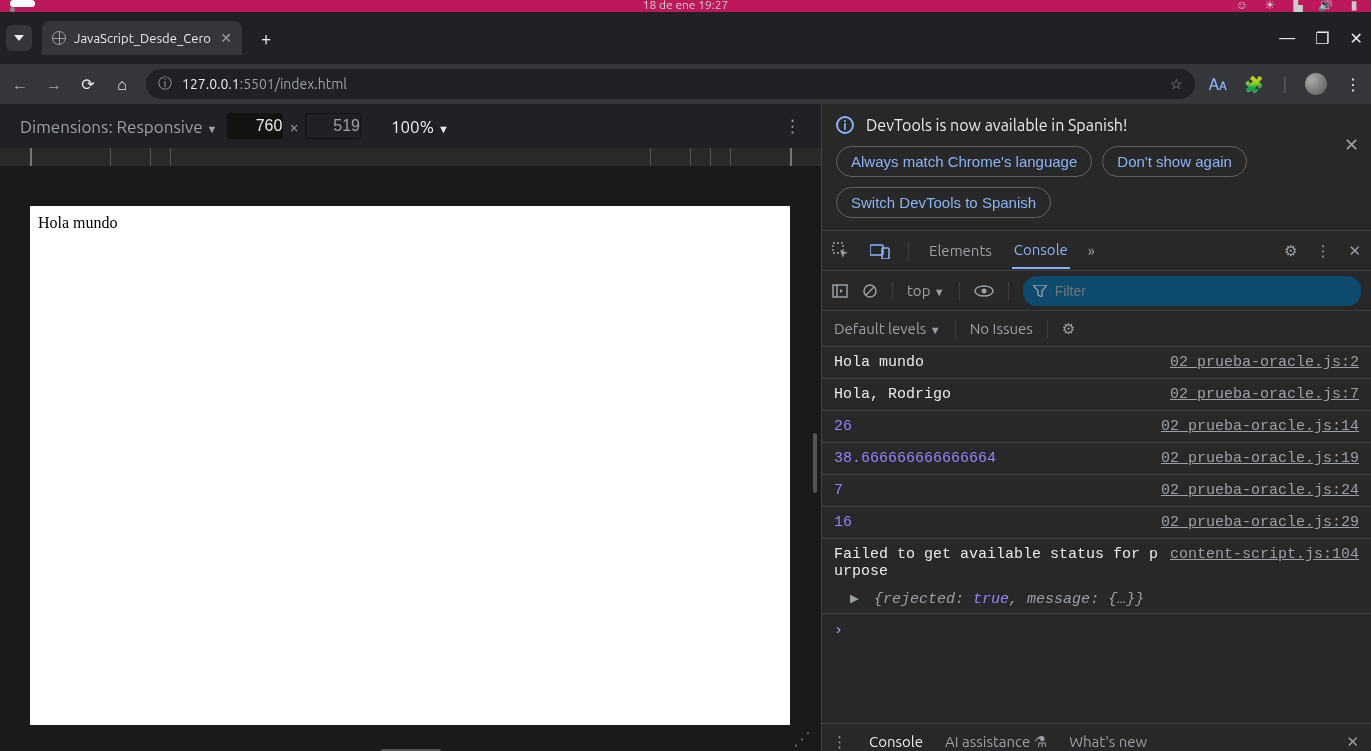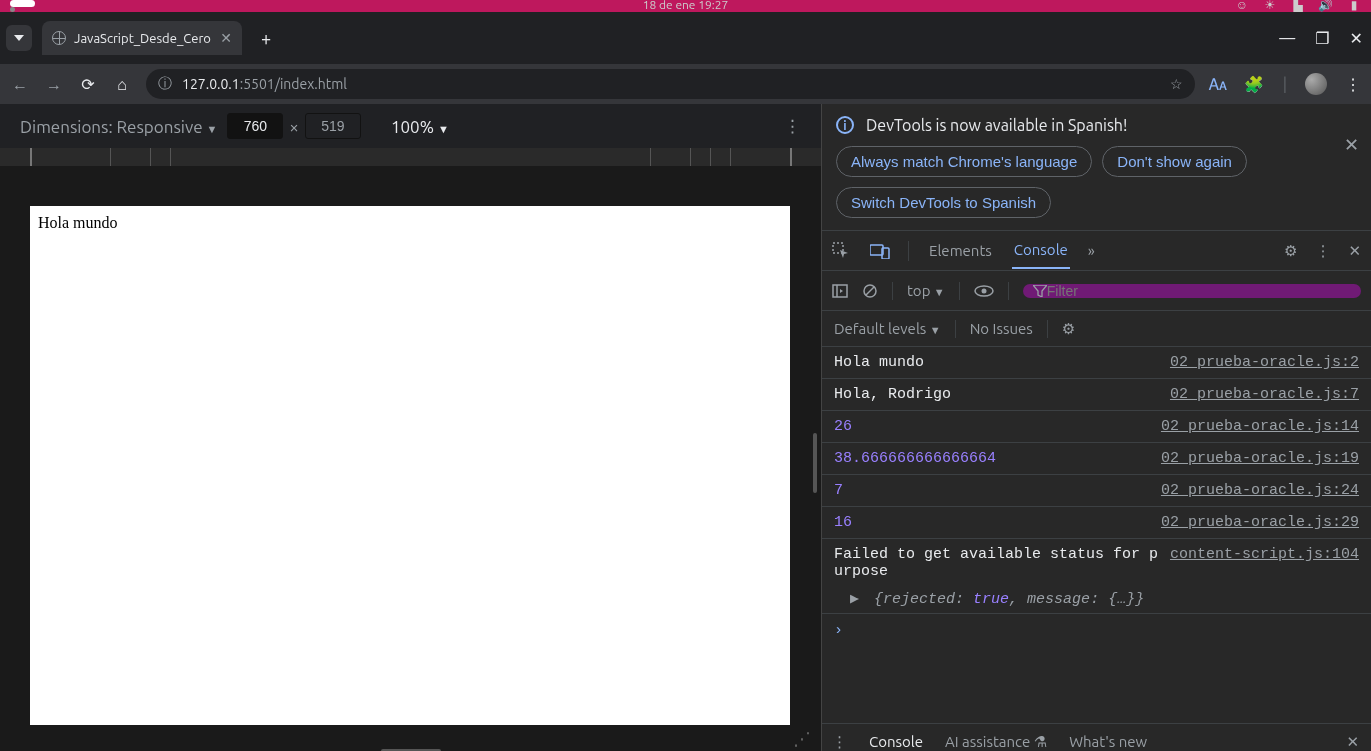--- a/index.html
+++ b/index.html
@@ -98,23 +98,23 @@
   position: relative;
 }
 .devicebar .dimlabel { }
 .dimbox { display: inline-flex; align-items: center; gap: 6px; }
 .diminput {
   background: #121212;
   border: 1px solid #121212;
   color: #e8eaed;
   width: 56px;
   height: 26px;
-  text-align: center;
+  text-align: right;
   border-radius: 3px;
-  font-size: 14px;
+  font-size: 16px;
 }
 .diminput.secondary { background: transparent; color: #9aa0a6; }
 .zoom { margin-left: 20px; color: #e8eaed; }
 .devicebar .more { position: absolute; right: 20px; }
 .dd { font-size: 11px; }
 
 .ruler { height: 18px; background: #2a2a2a; position: relative; }
 .ruler .tick { position: absolute; top: 0; bottom: 0; border-left: 1px solid #555; }
 .ruler .tick.major { border-left: 2px solid #777; }
 
@@ -175,26 +175,27 @@
   align-items: center;
   padding: 0 10px;
   gap: 14px;
   border-bottom: 1px solid #3c4043;
   font-size: 15px;
   color: #9aa0a6;
 }
 .console-toolbar .sep { width: 1px; height: 18px; background: #3c4043; }
 .filterbox {
   flex: 1;
-  background: #701a75;
+  background: #0c4a6e;
   border-radius: 14px;
-  height: 14px;
-  display: flex;
-  align-items: center;
-  padding: 0 10px;
+  height: 30px;
+  display: flex;
+  align-items: center;
+  padding: 0 10px;
+  gap: 8px;
 }
 .filterbox input { background: transparent; border: none; color: #9aa0a6; font-size: 14px; outline: none; flex: 1; }
 
 .console-toolbar2 {
   height: 36px;
   display: flex;
   align-items: center;
   padding: 0 12px;
   gap: 14px;
   border-bottom: 1px solid #3c4043;

